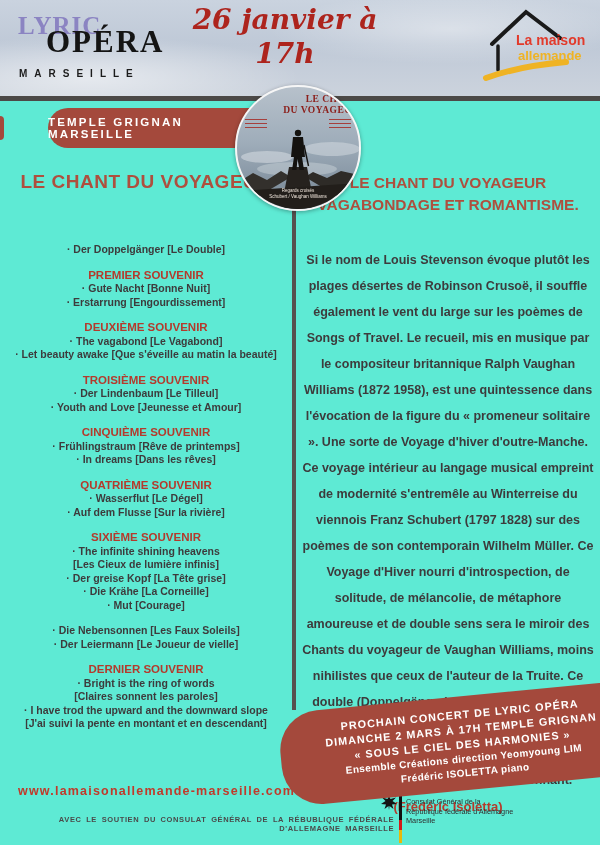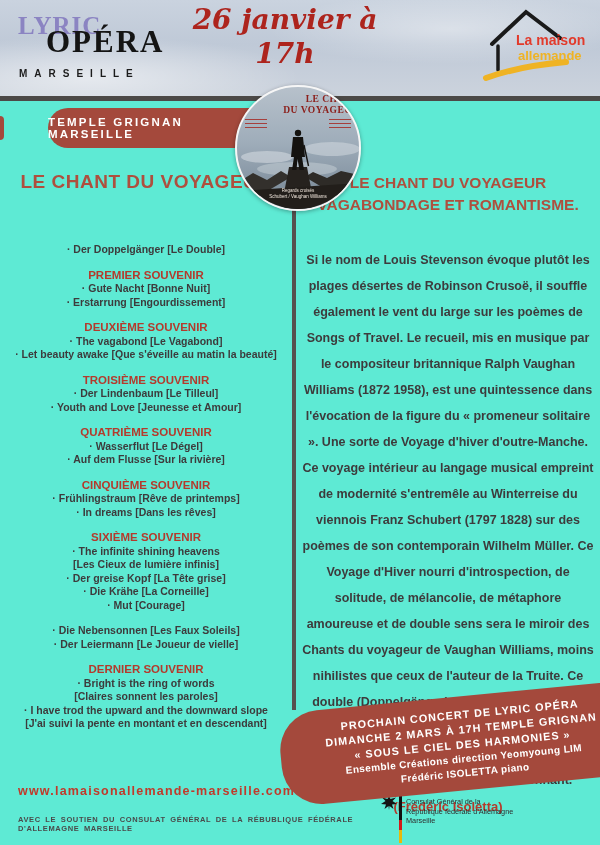--- a/index.html
+++ b/index.html
@@ -69,21 +69,21 @@
   
   .banner{position:absolute;left:281px;top:710px;width:364px;height:94px;border-radius:40px;
     transform:rotate(-5.5deg);transform-origin:40px 50%;z-index:4;
     color:#fff;text-align:center;padding-top:11px;box-sizing:border-box;}
   .banner-line-lg{font-size:10.8px;font-weight:bold;letter-spacing:1px;line-height:15px;}
   .banner-line-sm{font-size:10px;font-weight:bold;letter-spacing:.4px;line-height:13.5px;}
 
   
   .www{position:absolute;left:18px;top:784px;font-size:12.5px;font-weight:bold;letter-spacing:1.2px;}
   .support{position:absolute;left:18px;top:815px;width:376px;color:#4a4a4a;
-    font-size:7.5px;font-weight:bold;letter-spacing:.6px;word-spacing:2px;}
+    font-size:7.5px;font-weight:bold;letter-spacing:.6px;word-spacing:2px;text-align:right;}
   .consulate{position:absolute;left:380px;top:795px;width:200px;height:50px;}
   .flag-bar{position:absolute;left:19px;top:1px;width:2.5px;height:47px;
     background:linear-gradient(180deg,#111 0 52%,#d21a1a 52% 72%,#e8b80a 72% 100%);}
   .consulate-text{position:absolute;left:26px;top:2px;color:#2e2e2e;
     font-size:7.3px;line-height:9.6px;}
 </style>
 </head>
 <body>
 
 <div class="page">
@@ -156,28 +156,28 @@
         <div class="prog-heading" style="color: rgb(180, 58, 44);">DEUXIÈME SOUVENIR</div>
         <div class="prog-item">· The vagabond [Le Vagabond]</div>
         <div class="prog-item">· Let beauty awake [Que s'éveille au matin la beauté]</div>
       </div>
       <div class="prog-section">
         <div class="prog-heading" style="color: rgb(180, 58, 44);">TROISIÈME SOUVENIR</div>
         <div class="prog-item">· Der Lindenbaum [Le Tilleul]</div>
         <div class="prog-item">· Youth and Love [Jeunesse et Amour]</div>
       </div>
       <div class="prog-section">
+        <div class="prog-heading" style="color: rgb(180, 58, 44);">CINQUIÈME SOUVENIR</div>
+        <div class="prog-item">· Frühlingstraum [Rêve de printemps]</div>
+        <div class="prog-item">· In dreams [Dans les rêves]</div>
+      </div>
+      <div class="prog-section">
         <div class="prog-heading" style="color: rgb(180, 58, 44);">QUATRIÈME SOUVENIR</div>
         <div class="prog-item">· Wasserflut [Le Dégel]</div>
         <div class="prog-item">· Auf dem Flusse [Sur la rivière]</div>
-      </div>
-      <div class="prog-section">
-        <div class="prog-heading" style="color: rgb(180, 58, 44);">CINQUIÈME SOUVENIR</div>
-        <div class="prog-item">· Frühlingstraum [Rêve de printemps]</div>
-        <div class="prog-item">· In dreams [Dans les rêves]</div>
       </div>
       <div class="prog-section">
         <div class="prog-heading" style="color: rgb(180, 58, 44);">SIXIÈME SOUVENIR</div>
         <div class="prog-item">· The infinite shining heavens</div>
         <div class="prog-item">[Les Cieux de lumière infinis]</div>
         <div class="prog-item">· Der greise Kopf [La Tête grise]</div>
         <div class="prog-item">· Die Krähe [La Corneille]</div>
         <div class="prog-item">· Mut [Courage]</div>
       </div>
       <div class="prog-section">

